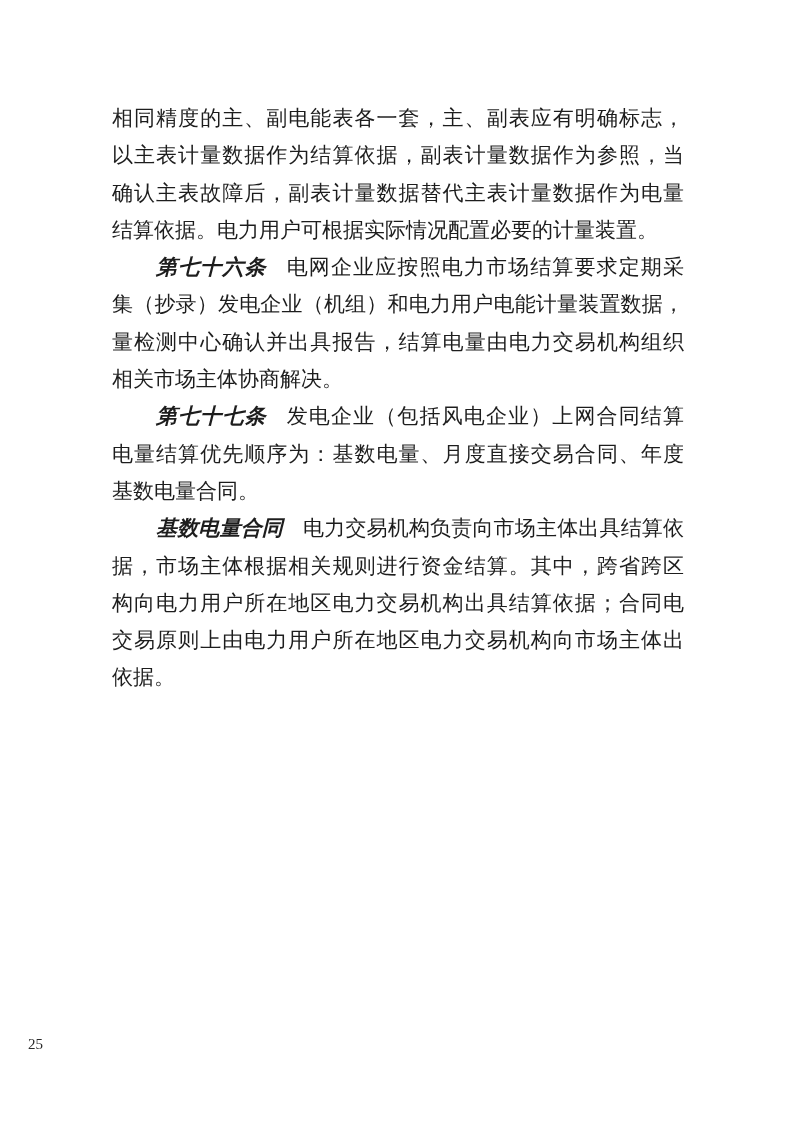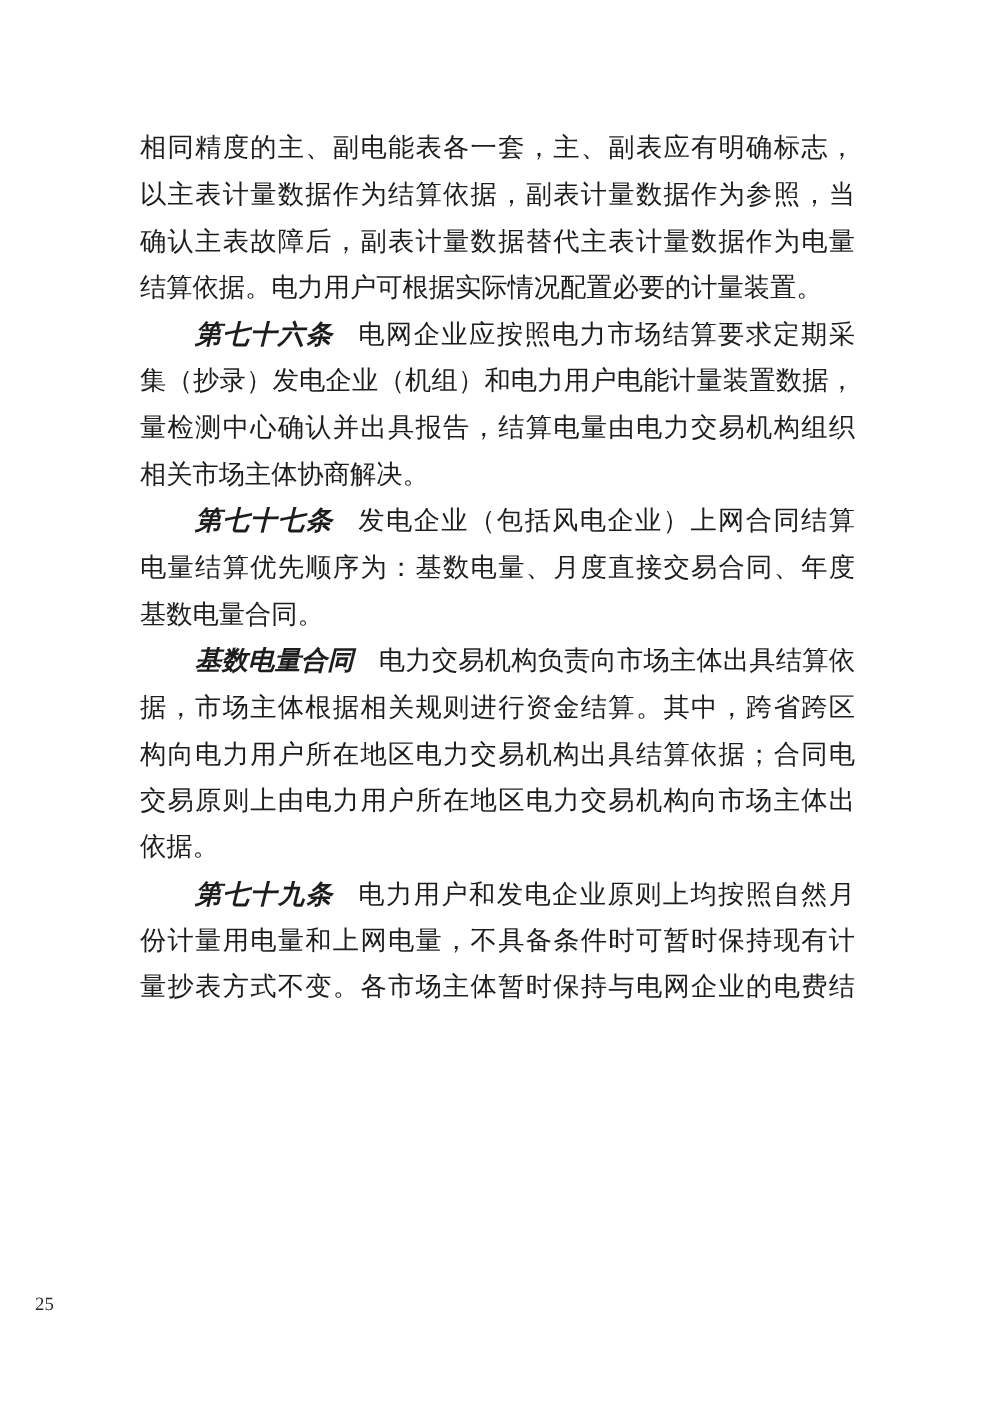--- a/index.html
+++ b/index.html
@@ -80,20 +80,15 @@
         <div class="line">电量结算优先顺序为：基数电量、月度直接交易合同、年度</div>
         <div class="line last">基数电量合同。</div>
       </div>
       <div class="paragraph">
         <div class="line indent"><span class="article-no">基数电量合同</span><span>电力交易机构负责向市场主体出具结算依</span></div>
         <div class="line">据，市场主体根据相关规则进行资金结算。其中，跨省跨区</div>
         <div class="line">构向电力用户所在地区电力交易机构出具结算依据；合同电</div>
         <div class="line">交易原则上由电力用户所在地区电力交易机构向市场主体出</div>
         <div class="line last">依据。</div>
       </div>
-      <div class="paragraph">
-        <div class="line indent"><span class="article-no">第七十九条</span><span>电力用户和发电企业原则上均按照自然月</span></div>
-        <div class="line">份计量用电量和上网电量，不具备条件时可暂时保持现有计</div>
-        <div class="line">量抄表方式不变。各市场主体暂时保持与电网企业的电费结</div>
-      </div>
     </div>
   <div class="page-number">25</div>
 </div>
 
 </body></html>

